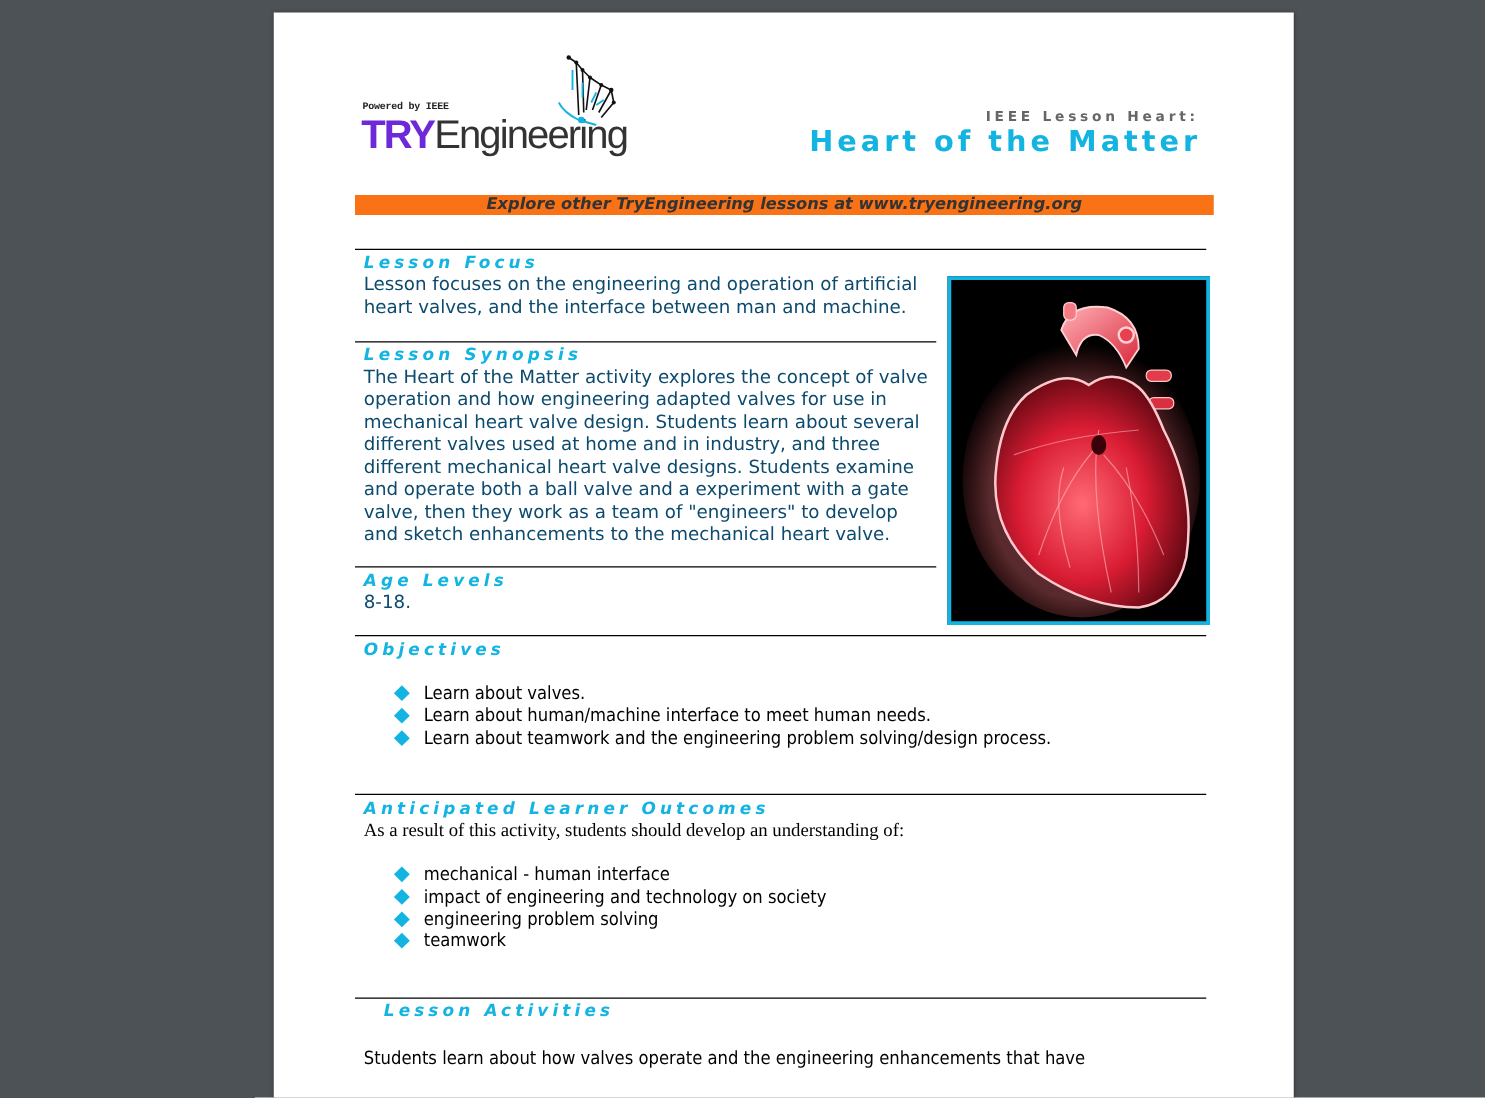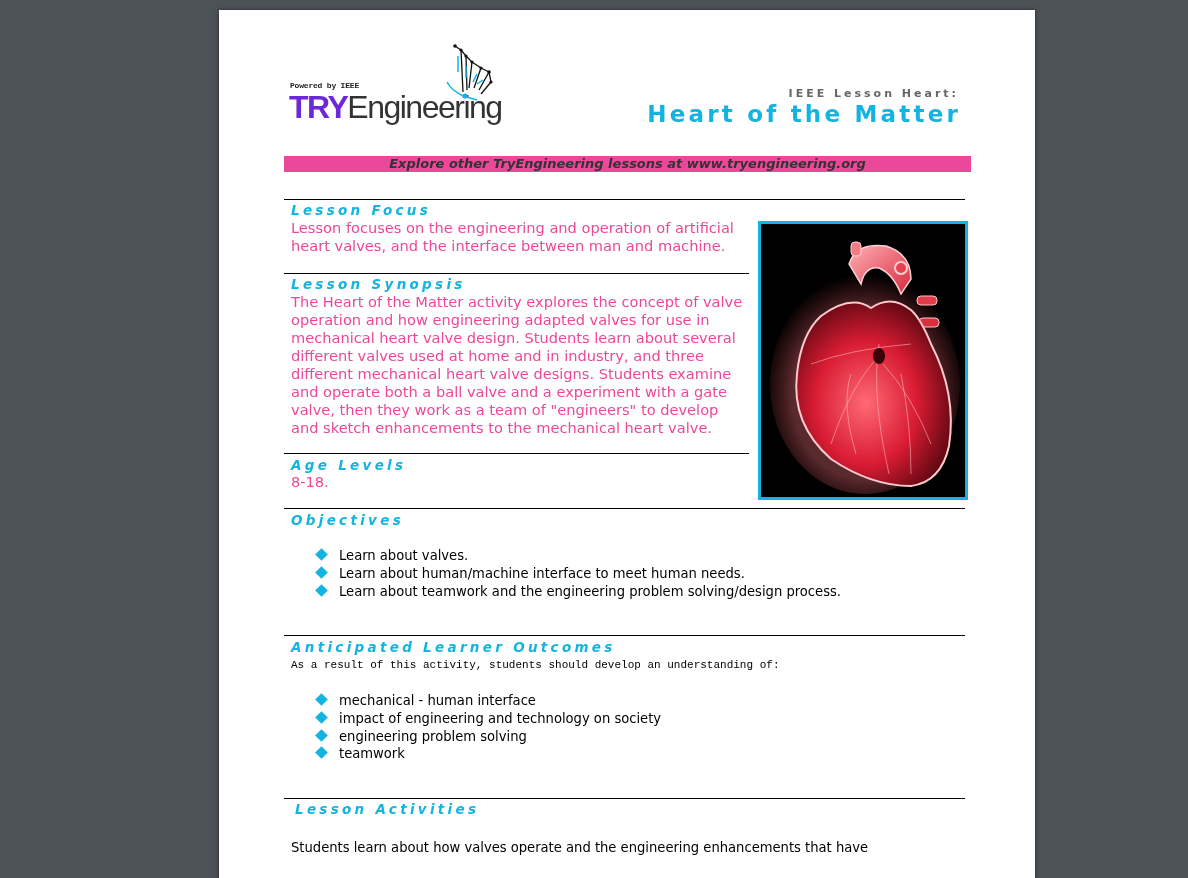--- a/index.html
+++ b/index.html
@@ -6,24 +6,24 @@
   body{width:1188px;height:878px;background:#4d5257;position:relative;overflow:hidden;font-family:"DejaVu Sans",sans-serif;}
   .page{position:absolute;left:219px;top:10px;width:816px;height:900px;background:#fff;box-shadow:0 0 4px rgba(0,0,0,.5);}
   .abs{position:absolute;}
   .logo-powered{left:71px;top:71px;font-family:Liberation Mono, monospace;font-size:8px;font-weight:bold;color:#222;letter-spacing:-0.2px;}
   .logo-text{left:70px;top:80px;font-family:"Liberation Sans",sans-serif;font-size:32px;line-height:34px;letter-spacing:-1.5px;white-space:nowrap;}
   .logo-try{color:#6d28d9;font-weight:bold;}
   .logo-eng{color:#333;}
   .logo-icon{left:222px;top:34px;}
   .plan-label{right:76px;top:77px;font-size:11px;font-weight:bold;color:#666;letter-spacing:3px;}
   .plan-title{right:74px;top:91px;font-size:23px;font-weight:bold;color:#13b4e1;letter-spacing:3.2px;white-space:nowrap;}
-  .banner{left:65px;top:146px;width:687px;height:16px;background:#ec4899;text-align:center;font-size:13px;line-height:16px;font-style:italic;font-weight:bold;color:#333;}
+  .banner{left:65px;top:146px;width:687px;height:16px;background:#f97316;text-align:center;font-size:13px;line-height:16px;font-style:italic;font-weight:bold;color:#333;}
   .rule{height:1px;background:#000;}
   .h{font-size:13.5px;font-weight:bold;font-style:italic;color:#13b4e1;letter-spacing:3.3px;white-space:nowrap;}
-  .p{font-size:14.6px;line-height:18px;color:#ec4899;}
+  .p{font-size:14.6px;line-height:18px;color:#0c4a6e;}
   .list{left:96px;font-family:"DejaVu Sans Condensed","DejaVu Sans",sans-serif;font-size:14.6px;line-height:17.8px;color:#000;}
   .li{position:relative;padding-left:24px;white-space:nowrap;}
   .dia{position:absolute;left:2px;top:4px;width:9px;height:9px;background:#13b4e1;transform:rotate(45deg);}
   .img-frame{left:539px;top:211px;width:204px;height:273px;border:3px solid #13b4e1;background:#000;overflow:hidden;}
 </style>
 </head>
 <body>
 
 <div class="page">
 
@@ -127,27 +127,27 @@
   <div class="abs rule" style="left:65px;top:498px;width:681px;"></div>
   <div class="abs h" style="left:72px;top:502px;">Objectives</div>
   <div class="abs list" style="top:536px;">
     <div class="li"><span class="dia"></span><span>Learn about valves.</span></div>
     <div class="li"><span class="dia"></span><span>Learn about human/machine interface to meet human needs.</span></div>
     <div class="li"><span class="dia"></span><span>Learn about teamwork and the engineering problem solving/design process.</span></div>
   </div>
 
   <div class="abs rule" style="left:65px;top:625px;width:681px;"></div>
   <div class="abs h" style="left:72px;top:629px;">Anticipated Learner Outcomes</div>
-  <div class="abs" style="left:72px;top:646px;font-family:Liberation Mono, monospace;font-size:11px;line-height:18px;white-space:nowrap;">As a result of this activity, students should develop an understanding of:</div>
+  <div class="abs" style="left:72px;top:646px;font-family:Liberation Serif, serif;font-size:15px;line-height:18px;white-space:nowrap;">As a result of this activity, students should develop an understanding of:</div>
   <div class="abs list" style="top:681px;">
     <div class="li"><span class="dia"></span><span>mechanical - human interface</span></div>
     <div class="li"><span class="dia"></span><span>impact of engineering and technology on society</span></div>
     <div class="li"><span class="dia"></span><span>engineering problem solving</span></div>
     <div class="li"><span class="dia"></span><span>teamwork</span></div>
   </div>
 
   <div class="abs rule" style="left:65px;top:788px;width:681px;"></div>
-  <div class="abs h" style="left:76px;top:791px;">Lesson Activities</div>
+  <div class="abs h" style="left:88px;top:791px;">Lesson Activities</div>
   <div class="abs" style="left:72px;top:828px;font-family:'DejaVu Sans Condensed','DejaVu Sans',sans-serif;font-size:14.6px;line-height:17.5px;white-space:nowrap;">
     <div>Students learn about how valves operate and the engineering enhancements that have</div>
   </div>
 
 </div>
 
 </body></html>

